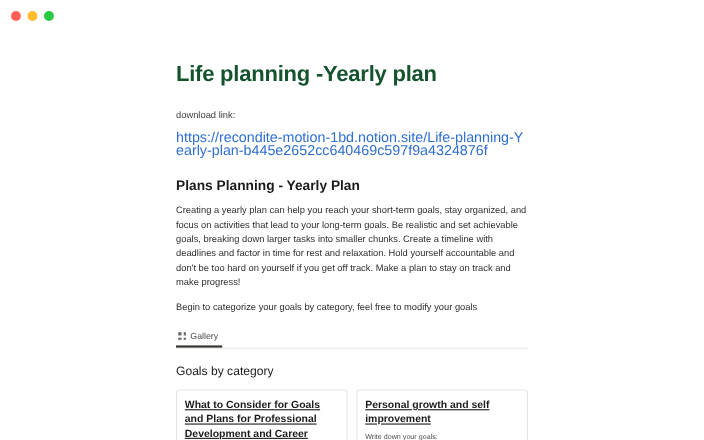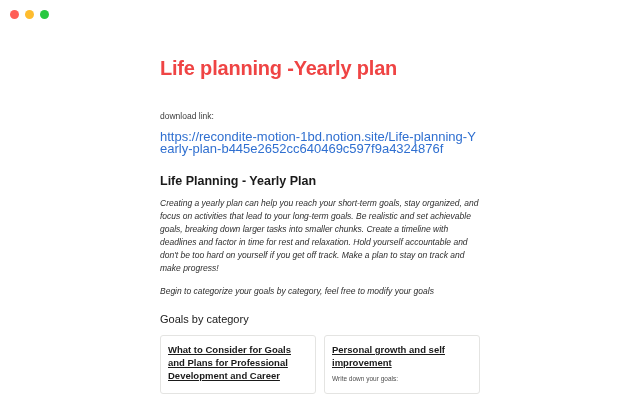--- a/index.html
+++ b/index.html
@@ -54,22 +54,22 @@
   .content {
     width: 320px;
     margin: 0 auto;
     padding-top: 28px;
     box-sizing: border-box;
   }
   h1.doc-title {
     font-size: 20px;
     line-height: 24px;
     font-weight: bold;
-    color: #ef4444;
-    margin: 0 0 30px 0;
+    color: #14532d;
+    margin: 0 0 18px 0;
     letter-spacing: -0.2px;
   }
   .small-label {
     font-size: 8.5px;
     line-height: 13px;
     color: #3c3c3c;
     margin: 0 0 8px 0;
   }
   .link {
     font-size: 13px;
@@ -86,21 +86,20 @@
     line-height: 16px;
     font-weight: bold;
     color: #1a1a1a;
     margin: 0 0 8px 0;
   }
   p.para {
     font-size: 8.5px;
     line-height: 13px;
     color: #2e2e2e;
     margin: 0 0 10px 0;
-    font-style: italic;
   }
   .gallery-tab-row {
     margin-top: 8px;
     border-bottom: 1px solid #e6e6e4;
     display: flex;
     align-items: flex-end;
     height: 20px;
   }
   .gallery-tab {
     display: inline-flex;
@@ -189,25 +188,36 @@
 
   <div class="page">
     <div class="content">
 
       <h1 class="doc-title">Life planning -Yearly plan</h1>
 
       <p class="small-label">download link:</p>
 
       <a class="link">https://recondite-motion-1bd.notion.site/Life-planning-Yearly-plan-b445e2652cc640469c597f9a4324876f</a>
 
-      <h2 class="section-title">Life Planning - Yearly Plan</h2>
+      <h2 class="section-title">Plans Planning - Yearly Plan</h2>
 
       <p class="para">Creating a yearly plan can help you reach your short-term goals, stay organized, and focus on activities that lead to your long-term goals. Be realistic and set achievable goals, breaking down larger tasks into smaller chunks. Create a timeline with deadlines and factor in time for rest and relaxation. Hold yourself accountable and don't be too hard on yourself if you get off track. Make a plan to stay on track and make progress!</p>
       <p class="para">Begin to categorize your goals by category, feel free to modify your goals</p>
 
+      <div class="gallery-tab-row">
+        <div class="gallery-tab">
+          <span class="grid-icon">
+              <i></i>
+              <i></i>
+              <i></i>
+              <i></i>
+            </span>
+          <span>Gallery</span>
+        </div>
+      </div>
 
       <h3 class="board-title">Goals by category</h3>
 
       <div class="cards">
 
         <div class="card">
           <div class="card-body">
             <div class="card-title">What to Consider for Goals and Plans for Professional Development and Career</div>
 
           </div>

